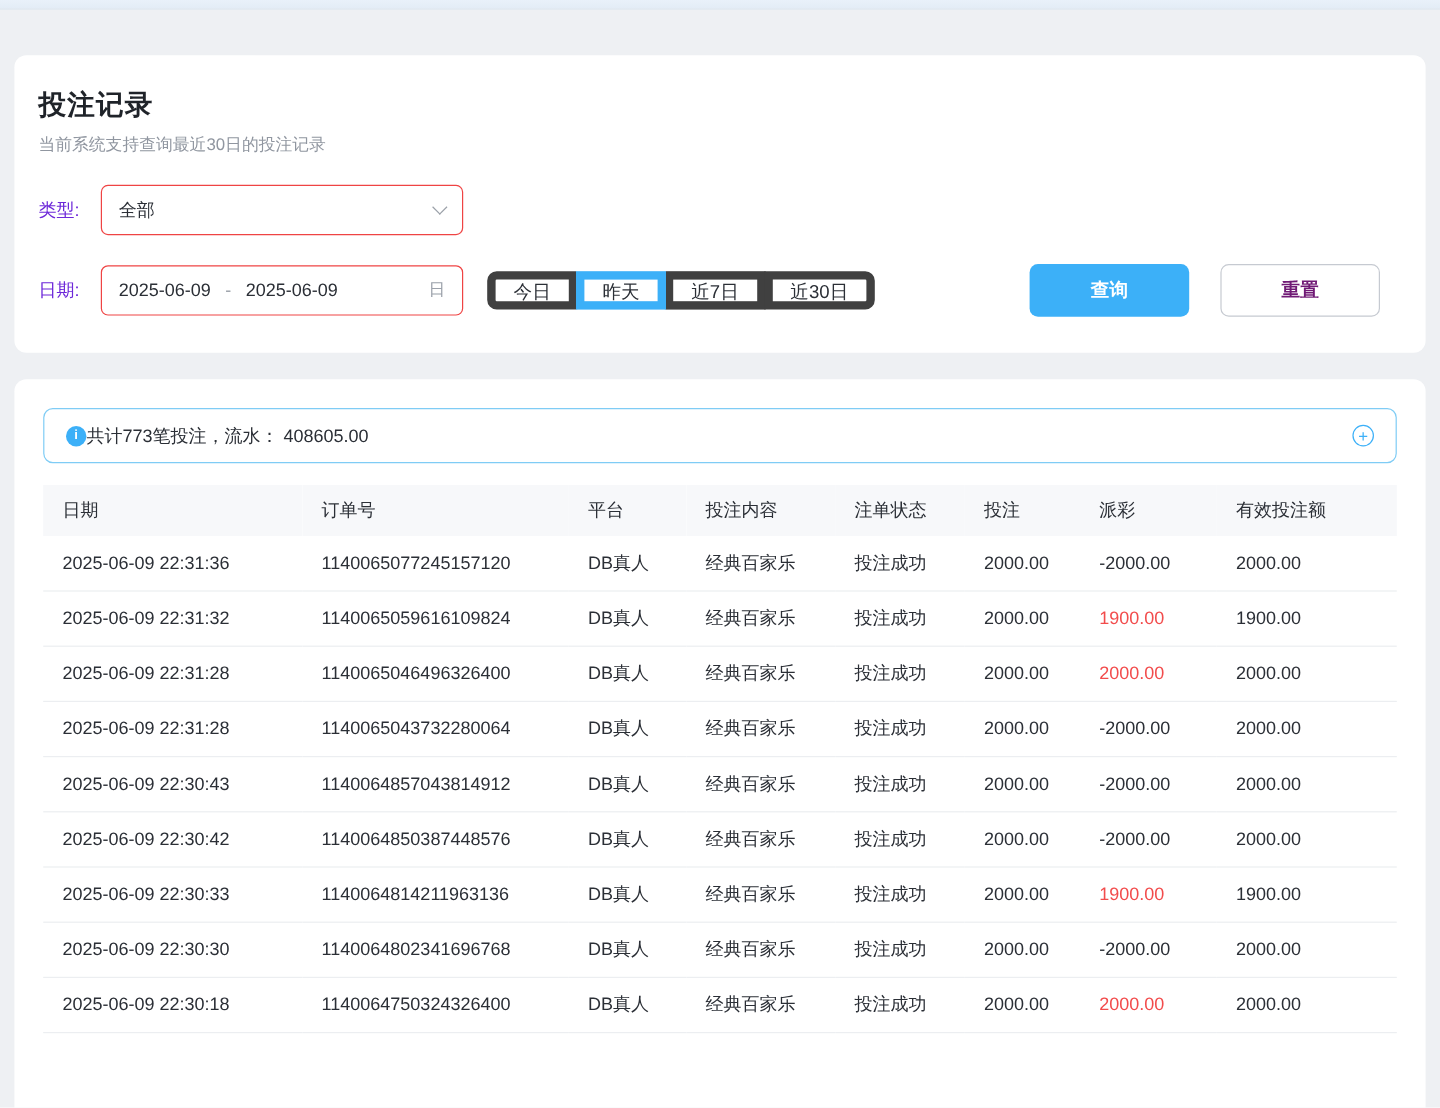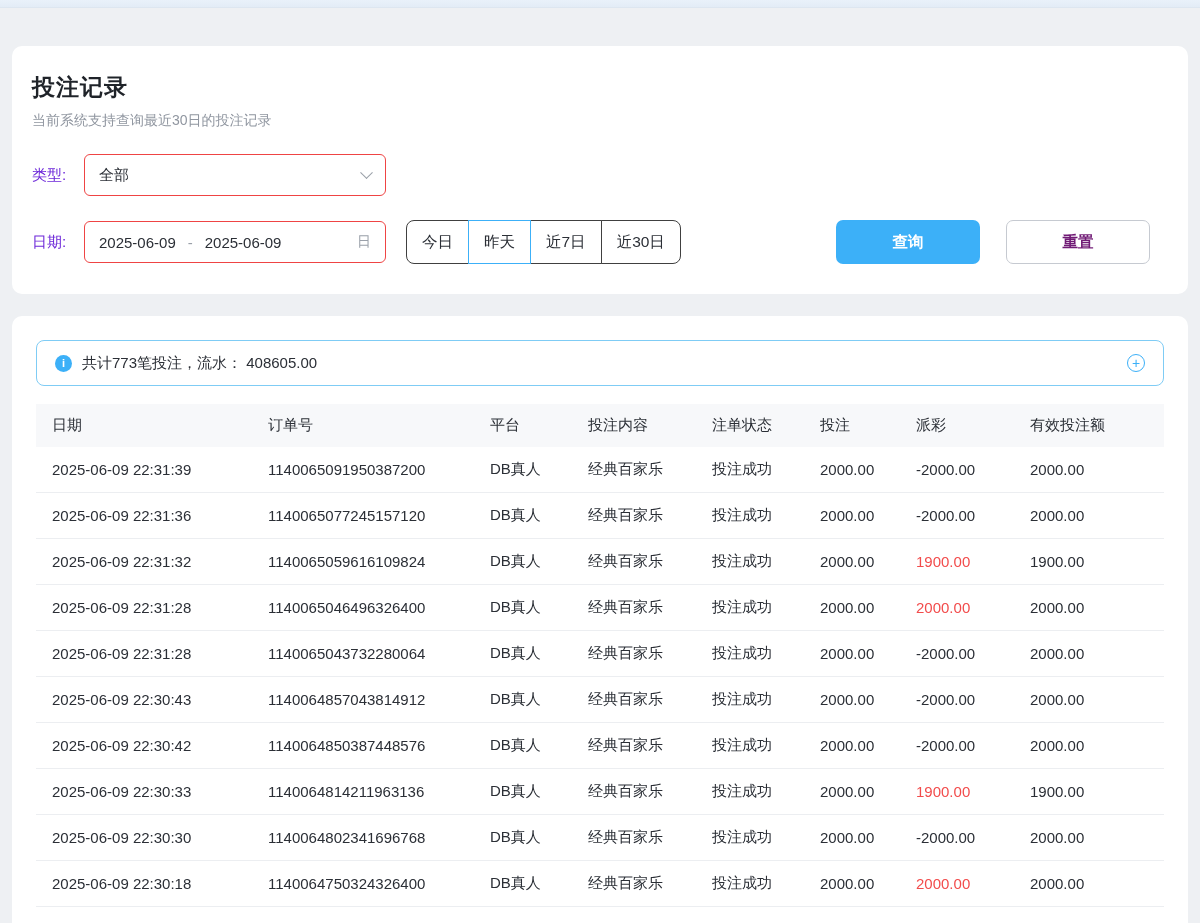--- a/index.html
+++ b/index.html
@@ -47,35 +47,35 @@
   .chevron {
     width: 9px; height: 9px;
     border-right: 1.6px solid #9aa0a8;
     border-bottom: 1.6px solid #9aa0a8;
     transform: rotate(45deg) translate(-2px, -2px);
   }
   .date-sep { margin: 0 12px; color: #9aa0a8; }
   .calendar-glyph { margin-left: auto; color: #9ba1aa; font-size: 14px; }
   .segmented { display: flex; margin-left: 20px; }
   .seg-btn {
-    height: 44px; padding: 0 15px;
+    height: 32px; padding: 0 15px;
     background: #fff;
-    border: 1px solid #404040;
+    border: 7px solid #404040;
     margin-left: -1px;
     font-size: 15.5px; color: #2b2f36;
     font-family: inherit;
     cursor: pointer;
     position: relative;
   }
   .seg-btn:first-child { margin-left: 0; border-radius: 8px 0 0 8px; }
   .seg-btn:last-child { border-radius: 0 8px 8px 0; }
   .seg-btn.active { border-color: var(--accent); z-index: 2; }
   .spacer { flex: 1; }
   .btn {
-    height: 44px; width: 144px;
+    height: 44px; width: 133px;
     border-radius: 7px;
     font-size: 15.5px; font-weight: 700;
     font-family: inherit;
     cursor: pointer;
   }
   .btn.primary { background: var(--accent); border: none; color: #fff; }
   .btn.ghost {
     background: #fff; border: 1px solid #c6cad1; color: #701a75;
     margin-left: 26px; margin-right: 18px;
   }
@@ -88,21 +88,21 @@
     display: flex; align-items: center;
     padding: 0 18px;
   }
   .info-icon {
     width: 17px; height: 17px; border-radius: 50%;
     background: var(--accent); color: #fff;
     font-size: 11px; font-weight: 700; font-style: normal;
     display: flex; align-items: center; justify-content: center;
     flex: 0 0 17px;
   }
-  .summary-text { margin-left: 10px; font-size: 15px; color: #2b2f36; }
+  .summary-text { margin-left: 0; font-size: 15px; color: #2b2f36; }
   .plus-icon {
     margin-left: auto;
     width: 18px; height: 18px; border-radius: 50%;
     border: 1.5px solid var(--accent); color: var(--accent);
     display: flex; align-items: center; justify-content: center;
     font-size: 14px; line-height: 1;
     cursor: pointer;
   }
   table.bet-table {
     width: 100%;
@@ -192,30 +192,20 @@
             <th>平台</th>
             <th>投注内容</th>
             <th>注单状态</th>
             <th>投注</th>
             <th>派彩</th>
             <th>有效投注额</th>
           </tr>
       </thead>
       <tbody>
           <tr>
-            <td>2025-06-09 22:31:39</td>
-            <td>1140065091950387200</td>
-            <td>DB真人</td>
-            <td>经典百家乐</td>
-            <td>投注成功</td>
-            <td>2000.00</td>
-            <td>-2000.00</td>
-            <td>2000.00</td>
-          </tr>
-          <tr>
             <td>2025-06-09 22:31:36</td>
             <td>1140065077245157120</td>
             <td>DB真人</td>
             <td>经典百家乐</td>
             <td>投注成功</td>
             <td>2000.00</td>
             <td>-2000.00</td>
             <td>2000.00</td>
           </tr>
           <tr>

